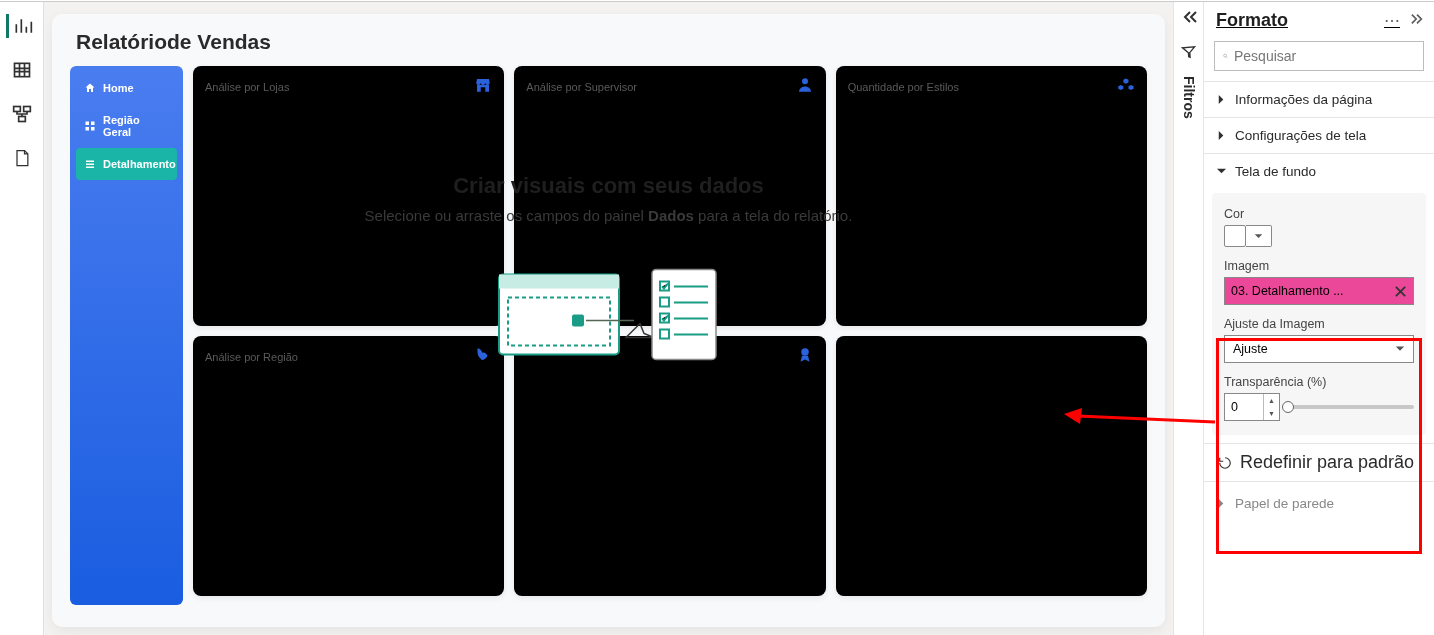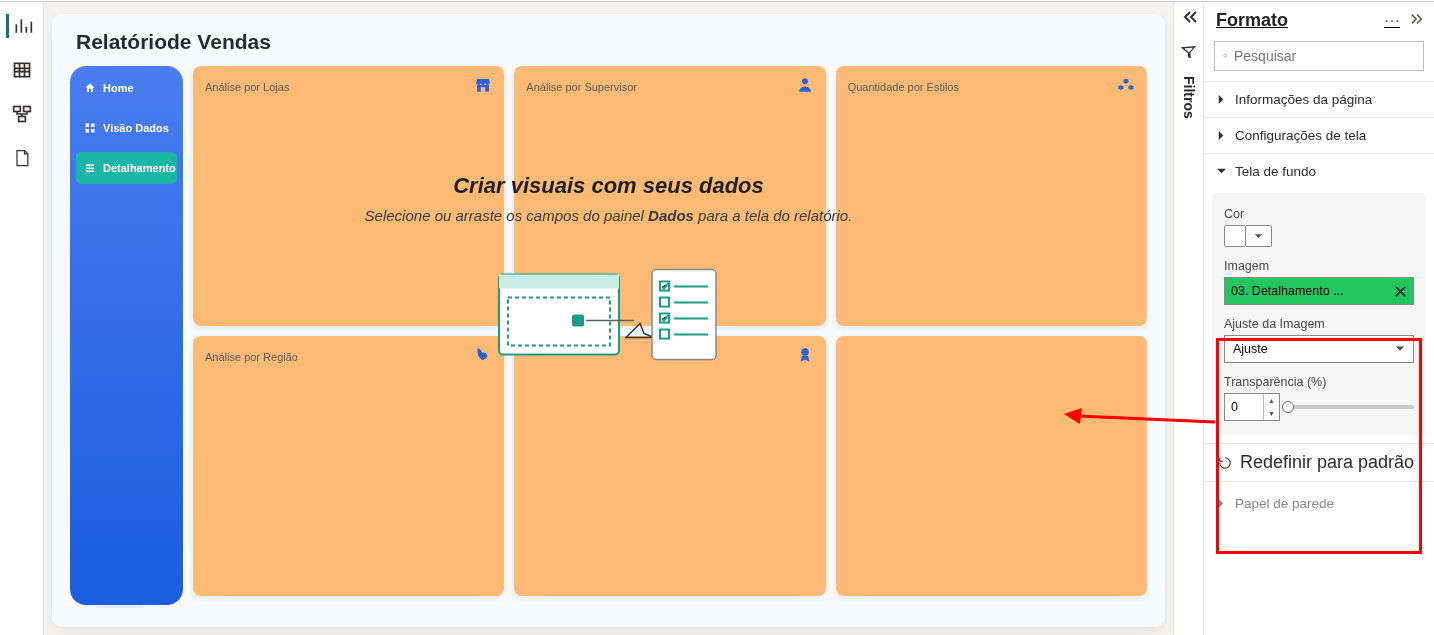--- a/index.html
+++ b/index.html
@@ -15,33 +15,33 @@
   .rail-btn svg { width: 20px; height: 20px; }
   .rail-btn.active { border-left: 3px solid #117865; margin-left: -3px; padding-left: 3px; }
 
   
   .canvas-wrap { flex: 1; background: #f3f2f1; padding: 12px 8px 8px 8px; position: relative; border-right: 1px solid #e5e5e5; }
   .canvas { background: #f8f9fb; border-radius: 10px; padding: 12px 18px 18px 18px; height: 100%; box-shadow: 0 4px 12px rgba(0,0,0,.06); position: relative; }
   .report-title { font-size: 21px; font-weight: 700; color: #2a2a2a; margin: 4px 0 12px 6px; }
   .layout { display: flex; gap: 10px; height: calc(100% - 44px); }
   
   
-  .report-nav { width: 113px; background: linear-gradient(180deg,#4a7df0,#1a5de0); border-radius: 16px; padding: 6px; display: flex; flex-direction: column; gap: 8px; }
+  .report-nav { width: 113px; background: linear-gradient(180deg,#4a7df0,#1a5de0); border-radius: 6px; padding: 6px; display: flex; flex-direction: column; gap: 0; }
   .nav-item { display: flex; align-items: center; gap: 7px; padding: 10px 8px; color: #fff; font-size: 11px; font-weight: 600; border-radius: 4px; cursor: pointer; }
   .nav-item.active { background: #1bb5a8; }
   .nav-item svg { width: 12px; height: 12px; fill: #fff; flex-shrink: 0; }
   .card-grid { display: grid; grid-template-columns: repeat(3,1fr); grid-template-rows: repeat(2,260px); gap: 10px; flex: 1; }
-  .card { background: #fdba74; border-radius: 8px; box-shadow: 0 2px 6px rgba(0,0,0,.08); padding: 10px 12px; position: relative; }
+  .card { background: #000000; border-radius: 8px; box-shadow: 0 2px 6px rgba(0,0,0,.08); padding: 10px 12px; position: relative; }
   .card-hdr { display: flex; justify-content: space-between; align-items: center; }
   .card-title { font-size: 11px; color: #5a5a5a; }
   .card-icon { color: #2b62dc; }
   .card-icon svg { width: 18px; height: 18px; fill: #2b62dc; }
 
   
-  .overlay { position: absolute; left: 50%; top: 42%; transform: translate(-50%,-50%); text-align: center; width: 560px; z-index: 5; font-style: italic; }
+  .overlay { position: absolute; left: 50%; top: 42%; transform: translate(-50%,-50%); text-align: center; width: 560px; z-index: 5; }
   .overlay h2 { font-size: 22px; font-weight: 600; color: #1f1f1f; margin-bottom: 8px; }
   .overlay p { font-size: 15px; color: #3a3a3a; margin-bottom: 36px; }
   .overlay-illust { display: flex; justify-content: center; }
 
   
   .filters-collapsed { width: 30px; background: #fff; display: flex; flex-direction: column; align-items: center; padding-top: 8px; gap: 16px; border-right: 1px solid #e5e5e5; }
   .collapse-chev { cursor: pointer; }
   .vtext { writing-mode: vertical-rl; font-size: 14px; font-weight: 600; color: #2a2a2a; }
 
   
@@ -52,21 +52,21 @@
   .fp-search { margin: 4px 10px 10px 10px; border: 1px solid #bcbcbc; height: 30px; display: flex; align-items: center; padding: 0 8px; gap: 6px; }
   .fp-search input { border: none; outline: none; flex: 1; font-size: 14px; color: #444; }
   .fp-search input::placeholder { color: #777; }
   .fp-section { padding: 10px 12px; border-top: 1px solid #e5e5e5; display: flex; align-items: center; gap: 8px; cursor: pointer; font-size: 13.5px; color: #2a2a2a; }
   .fp-section svg { width: 11px; height: 11px; }
   .fp-body { padding: 8px 12px 14px 12px; background: #f6f6f6; margin: 4px 8px 8px 8px; border-radius: 4px; position: relative; }
   .fp-label { font-size: 12.5px; color: #444; margin: 6px 0 4px 0; }
   .color-swatch { display: flex; align-items: center; }
   .swatch-box { width: 22px; height: 22px; border: 1px solid #888; background: #fff; border-radius: 2px; }
   .swatch-arrow { width: 26px; height: 22px; border: 1px solid #888; border-left: none; display: flex; align-items: center; justify-content: center; border-radius: 0 2px 2px 0; background:#fff;}
-  .fp-row { display: flex; align-items: center; border: 1px solid #888; background: #22c55e; height: 28px; padding: 0 6px; font-size: 12.5px; justify-content: space-between; }
+  .fp-row { display: flex; align-items: center; border: 1px solid #888; background: #ec4899; height: 28px; padding: 0 6px; font-size: 12.5px; justify-content: space-between; }
   .fp-row.clear svg{ width:13px;height:13px;}
   .fp-select { display: flex; align-items: center; border: 1px solid #888; background: #fff; height: 28px; padding: 0 8px; font-size: 12.5px; justify-content: space-between; }
   .fp-spin { display: flex; align-items: center; gap: 8px; }
   .spin-box { width: 56px; height: 28px; border: 1px solid #888; background: #fff; display: flex; }
   .spin-val { flex: 1; display: flex; align-items: center; padding-left: 6px; font-size: 12.5px; }
   .spin-arrows { width: 16px; border-left: 1px solid #bbb; display: flex; flex-direction: column; }
   .spin-arrows div { flex: 1; display:flex; align-items:center; justify-content:center; font-size:7px; color:#555;}
   .slider-track { flex: 1; height: 4px; background: #c8c8c8; position: relative; border-radius: 2px; }
   .slider-thumb { position: absolute; left: 0; top: 50%; transform: translate(-50%,-50%); width: 12px; height: 12px; border-radius: 50%; border: 1px solid #666; background: #fff; }
   .fp-reset { padding: 8px 14px; border-top: 1px solid #e5e5e5; font-size: 18px; color: #2b2b2b; display: flex; align-items: center; gap: 8px; cursor:pointer;}
@@ -121,21 +121,21 @@
               </svg>
             <span>Home</span>
           </div>
           <div class="nav-item">
             <svg viewBox="0 0 24 24">
                 <rect x="3" y="3" width="7" height="7"></rect>
                 <rect x="14" y="3" width="7" height="7"></rect>
                 <rect x="3" y="14" width="7" height="7"></rect>
                 <rect x="14" y="14" width="7" height="7"></rect>
               </svg>
-            <span>Visão Dados</span>
+            <span>Região Geral</span>
           </div>
           <div class="nav-item active">
             <svg viewBox="0 0 24 24">
                 <rect x="4" y="5" width="16" height="3"></rect>
                 <rect x="4" y="11" width="16" height="3"></rect>
                 <rect x="4" y="17" width="16" height="3"></rect>
               </svg>
             <span>Detalhamento</span>
           </div>
         </div>

